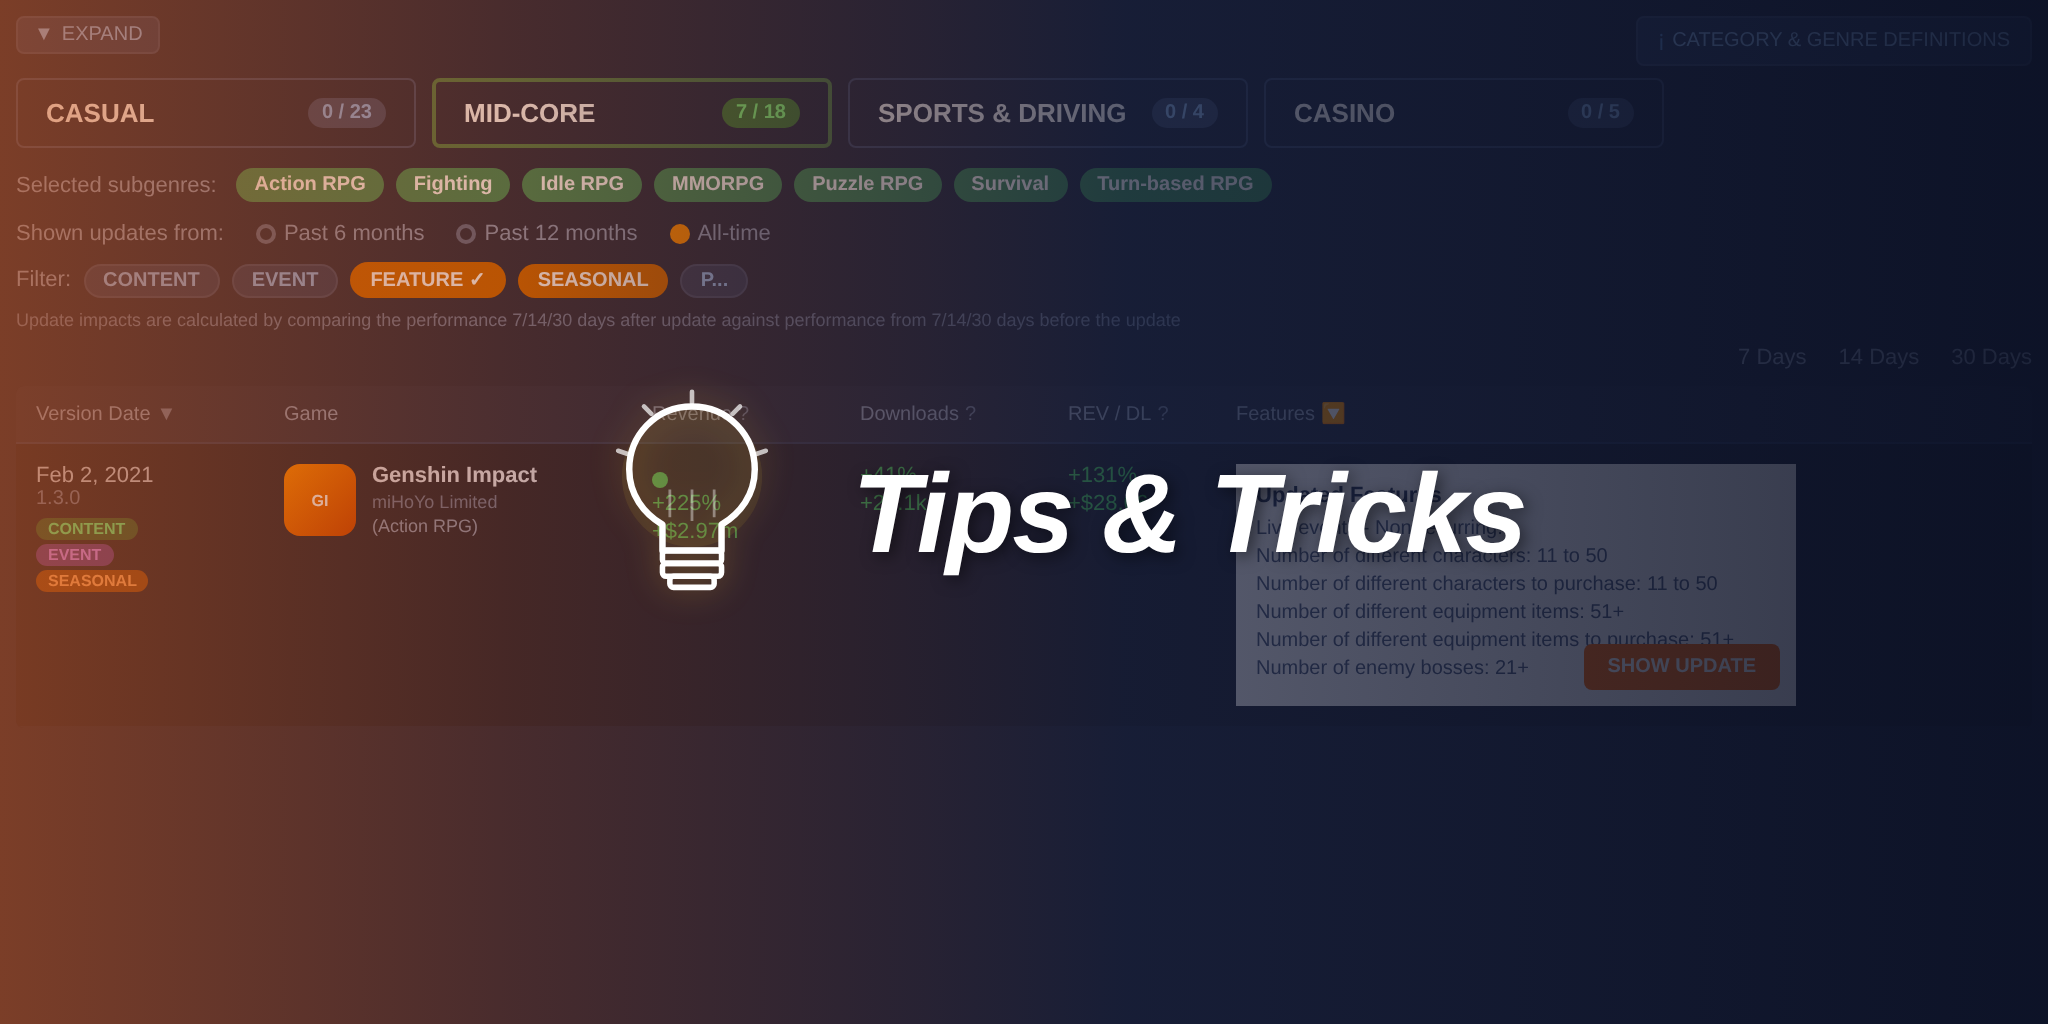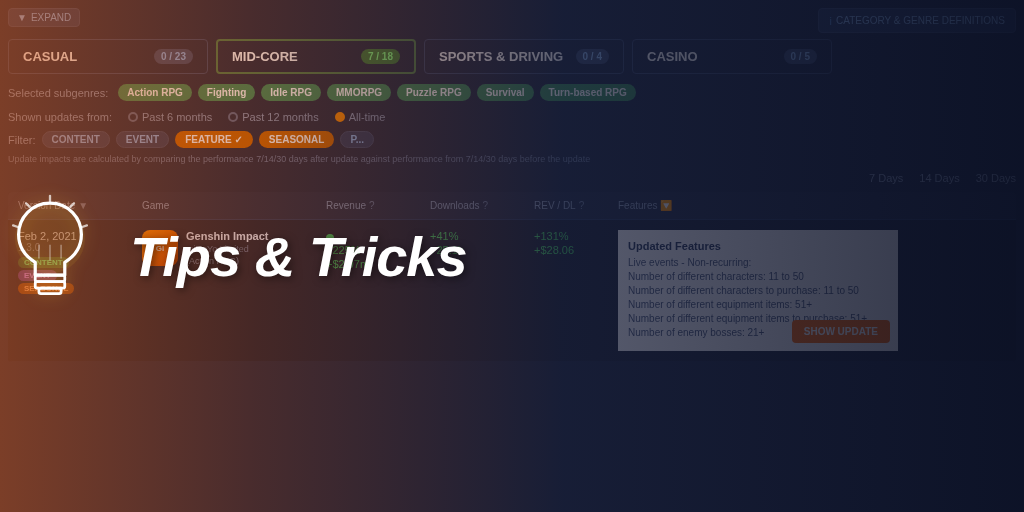--- a/index.html
+++ b/index.html
@@ -326,20 +326,22 @@
       color: #8a9ab8;
     }
 
     
     .tips-overlay {
       position: absolute;
       inset: 0;
       z-index: 10;
       display: flex;
       align-items: center;
+      justify-content: center;
+      margin-left: 35px;
     }
 
     .tips-card {
       display: flex;
       align-items: center;
       gap: 30px;
     }
 
     
     .lightbulb-icon {

